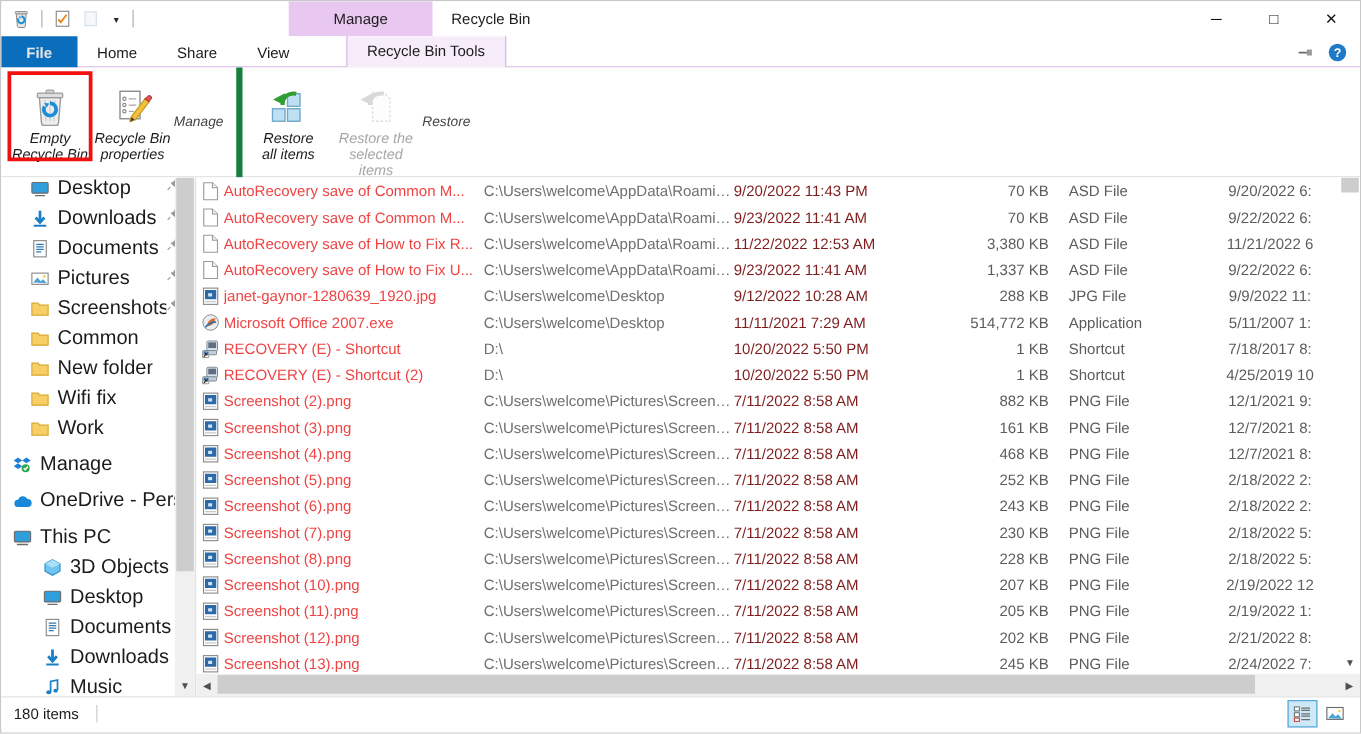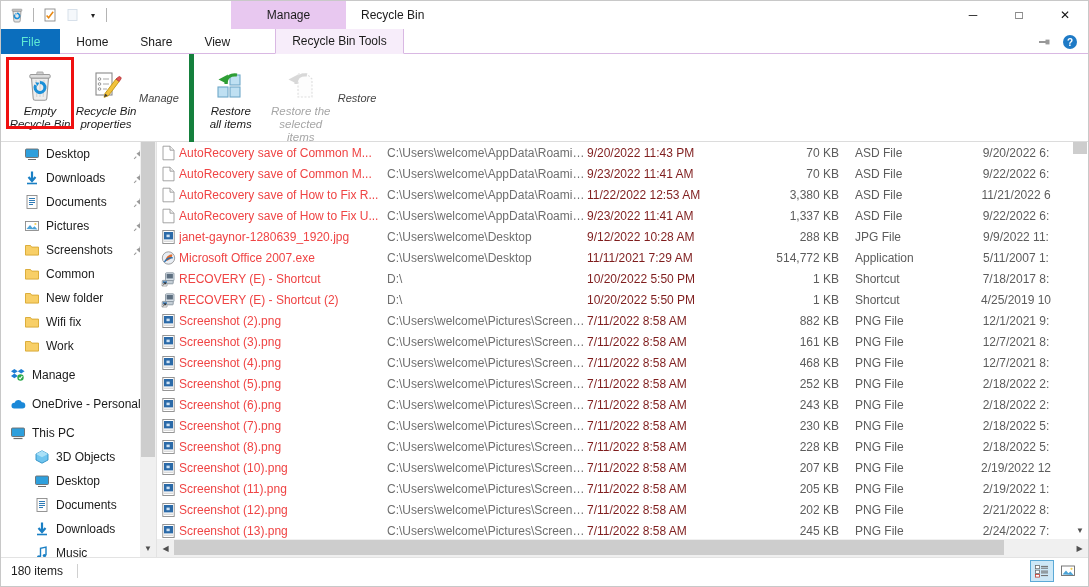--- a/index.html
+++ b/index.html
@@ -82,22 +82,23 @@
   }
   .tab {
     display: flex; align-items: center; justify-content: center;
     padding: 0 16px;
     font-size: 12px;
     color: #1b1b1b;
     height: 25px;
   }
   .tab.file {
     background: #0b6ebd;
-    color: #5eead4;
+    color: #e5e5e5;
     padding: 0 20px;
+    font-weight: bold;
   }
   .tab.ctx {
     background: #f7edfa;
     border-left: 1px solid #d9b8e3;
     border-right: 1px solid #d9b8e3;
     border-bottom: 1px solid #f7edfa;
     color: #1b1b1b;
     margin-left: 29px;
   }
   .tabbar-right {
@@ -169,23 +170,23 @@
   
   .nav {
     position: relative;
     width: 155px;
     height: 415px;
     background: #ffffff;
     overflow: hidden;
   }
   .navlist { padding-top: 0px; }
   .navitem {
-    display: flex; align-items: center;
+    display: flex; 
     height: 24px;
-    font-size: 12px;
+    font-size: 16px;
     color: #1b1b1b;
     padding-left: 6px;
     white-space: nowrap;
   }
   .navitem .nicon {
     width: 22px; height: 18px;
     display: flex; align-items: center; justify-content: center;
     flex: 0 0 22px;
   }
   .navitem .nlabel { margin-left: 3px; overflow: hidden; }

